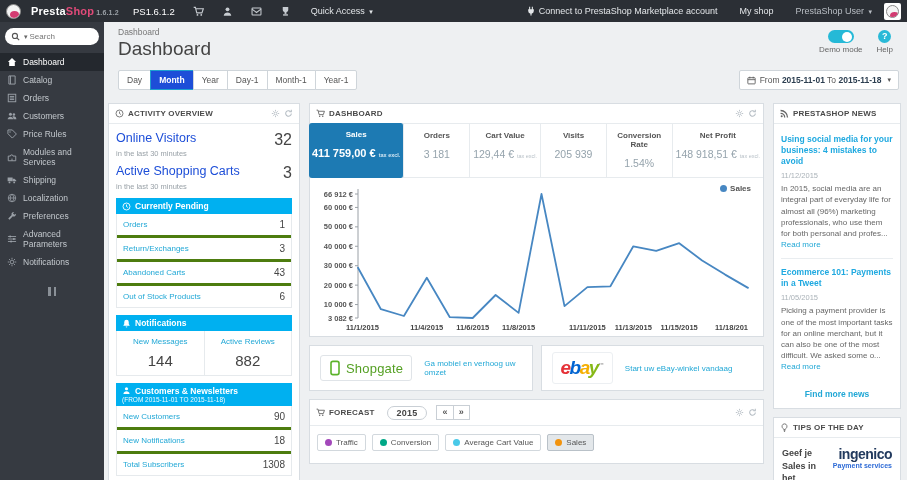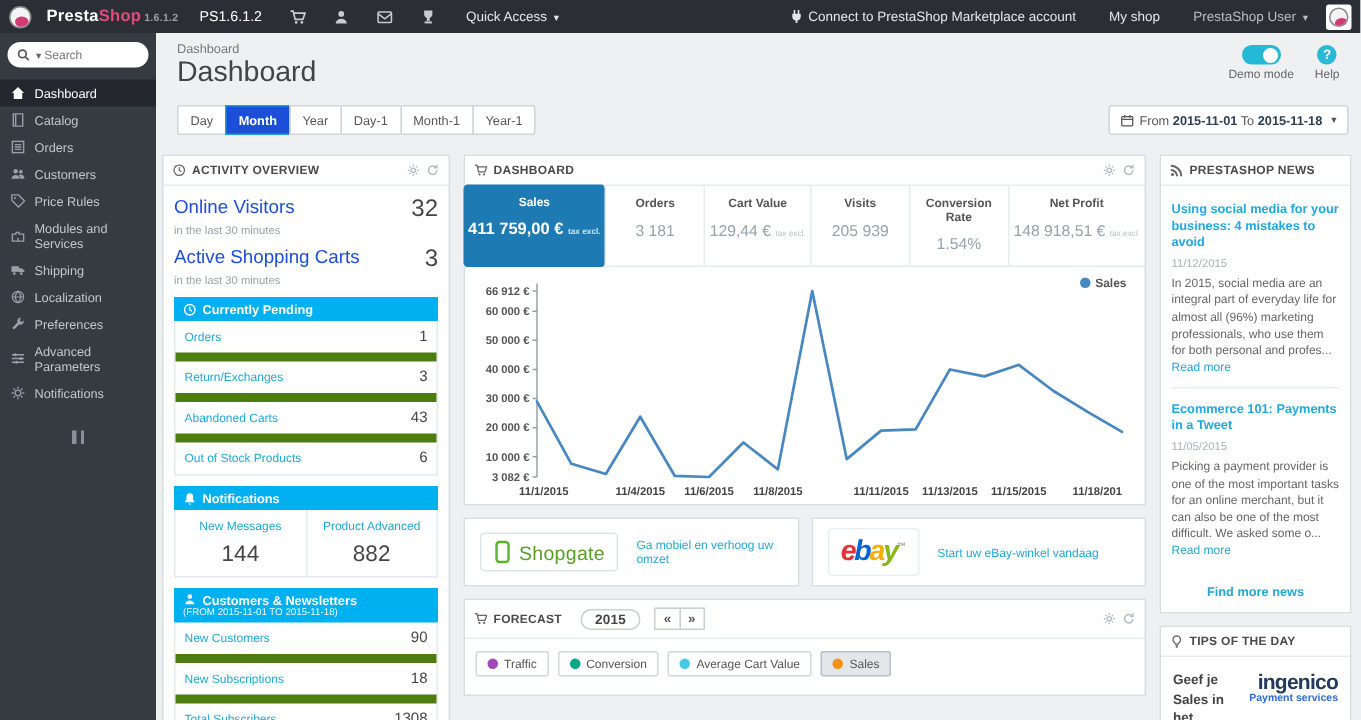--- a/index.html
+++ b/index.html
@@ -73,21 +73,21 @@
   
   .act-body{padding:7px 7px 4px 7px}
   .big-link{font-size:12.5px;color:#1d4ed8;cursor:pointer}
   .big-row{display:flex;align-items:flex-start;justify-content:space-between}
   .big-val{font-size:16px;color:#444}
   .sub{font-size:7.5px;color:#9aa2a8;margin:0 0 6px 0}
   .sec{margin-top:7px}
   .sec-head{background:#00b0f0;color:#fff;padding:3px 6px;font-size:8.5px;font-weight:bold;display:flex;align-items:center;gap:4px}
   .sec-head .sub2{display:block;font-size:6.5px;font-weight:normal;opacity:.95}
   .sec-rows{border:1px solid #e6eaed;border-top:0}
-  .sec-row{display:flex;justify-content:space-between;align-items:center;padding:5px 6px;border-top:6px solid #4d7c0f;font-size:8px}
+  .sec-row{display:flex;justify-content:space-between;align-items:center;padding:5px 6px;border-top:3px solid #4d7c0f;font-size:8px}
   .sec-row:first-child{border-top:0}
   .sec-row a{color:#22a8d6;text-decoration:none;cursor:pointer}
   .sec-row .v{color:#444;font-size:10px}
   .notif-grid{display:flex;border:1px solid #e6eaed;border-top:0}
   .notif-cell{flex:1;text-align:center;padding:6px 2px;cursor:pointer}
   .notif-cell + .notif-cell{border-left:1px solid #e6eaed}
   .notif-cell .lbl{font-size:8px;color:#22a8d6}
   .notif-cell .num{font-size:15px;color:#444;margin-top:6px}
 
   
@@ -393,21 +393,21 @@
                     <path d="M6.5 13.5a1.5 1.5 0 0 0 3 0z"></path>
                   </svg>
                 <span>Notifications</span>
               </div>
               <div class="notif-grid">
                 <div class="notif-cell">
                     <div class="lbl">New Messages</div>
                     <div class="num">144</div>
                   </div>
                 <div class="notif-cell">
-                    <div class="lbl">Product Advanced</div>
+                    <div class="lbl">Active Reviews</div>
                     <div class="num">882</div>
                   </div>
               </div>
             </div>
 
             <div class="sec">
               <div class="sec-head" style="display:block">
                 <span style="display:flex;align-items:flex-start;gap:4px">
                   <svg width="9" height="9" viewBox="0 0 16 16" fill="#fff">
                       <circle cx="8" cy="4.8" r="2.8"></circle>
@@ -416,21 +416,21 @@
                   <span>Customers &amp; Newsletters</span>
                 </span>
                 <span class="sub2">(FROM 2015-11-01 TO 2015-11-18)</span>
               </div>
               <div class="sec-rows">
                 <div class="sec-row">
                     <a>New Customers</a>
                     <span class="v">90</span>
                   </div>
                 <div class="sec-row">
-                    <a>New Subscriptions</a>
+                    <a>New Notifications</a>
                     <span class="v">18</span>
                   </div>
                 <div class="sec-row">
                     <a>Total Subscribers</a>
                     <span class="v">1308</span>
                   </div>
               </div>
             </div>
 
             <div class="sec">

